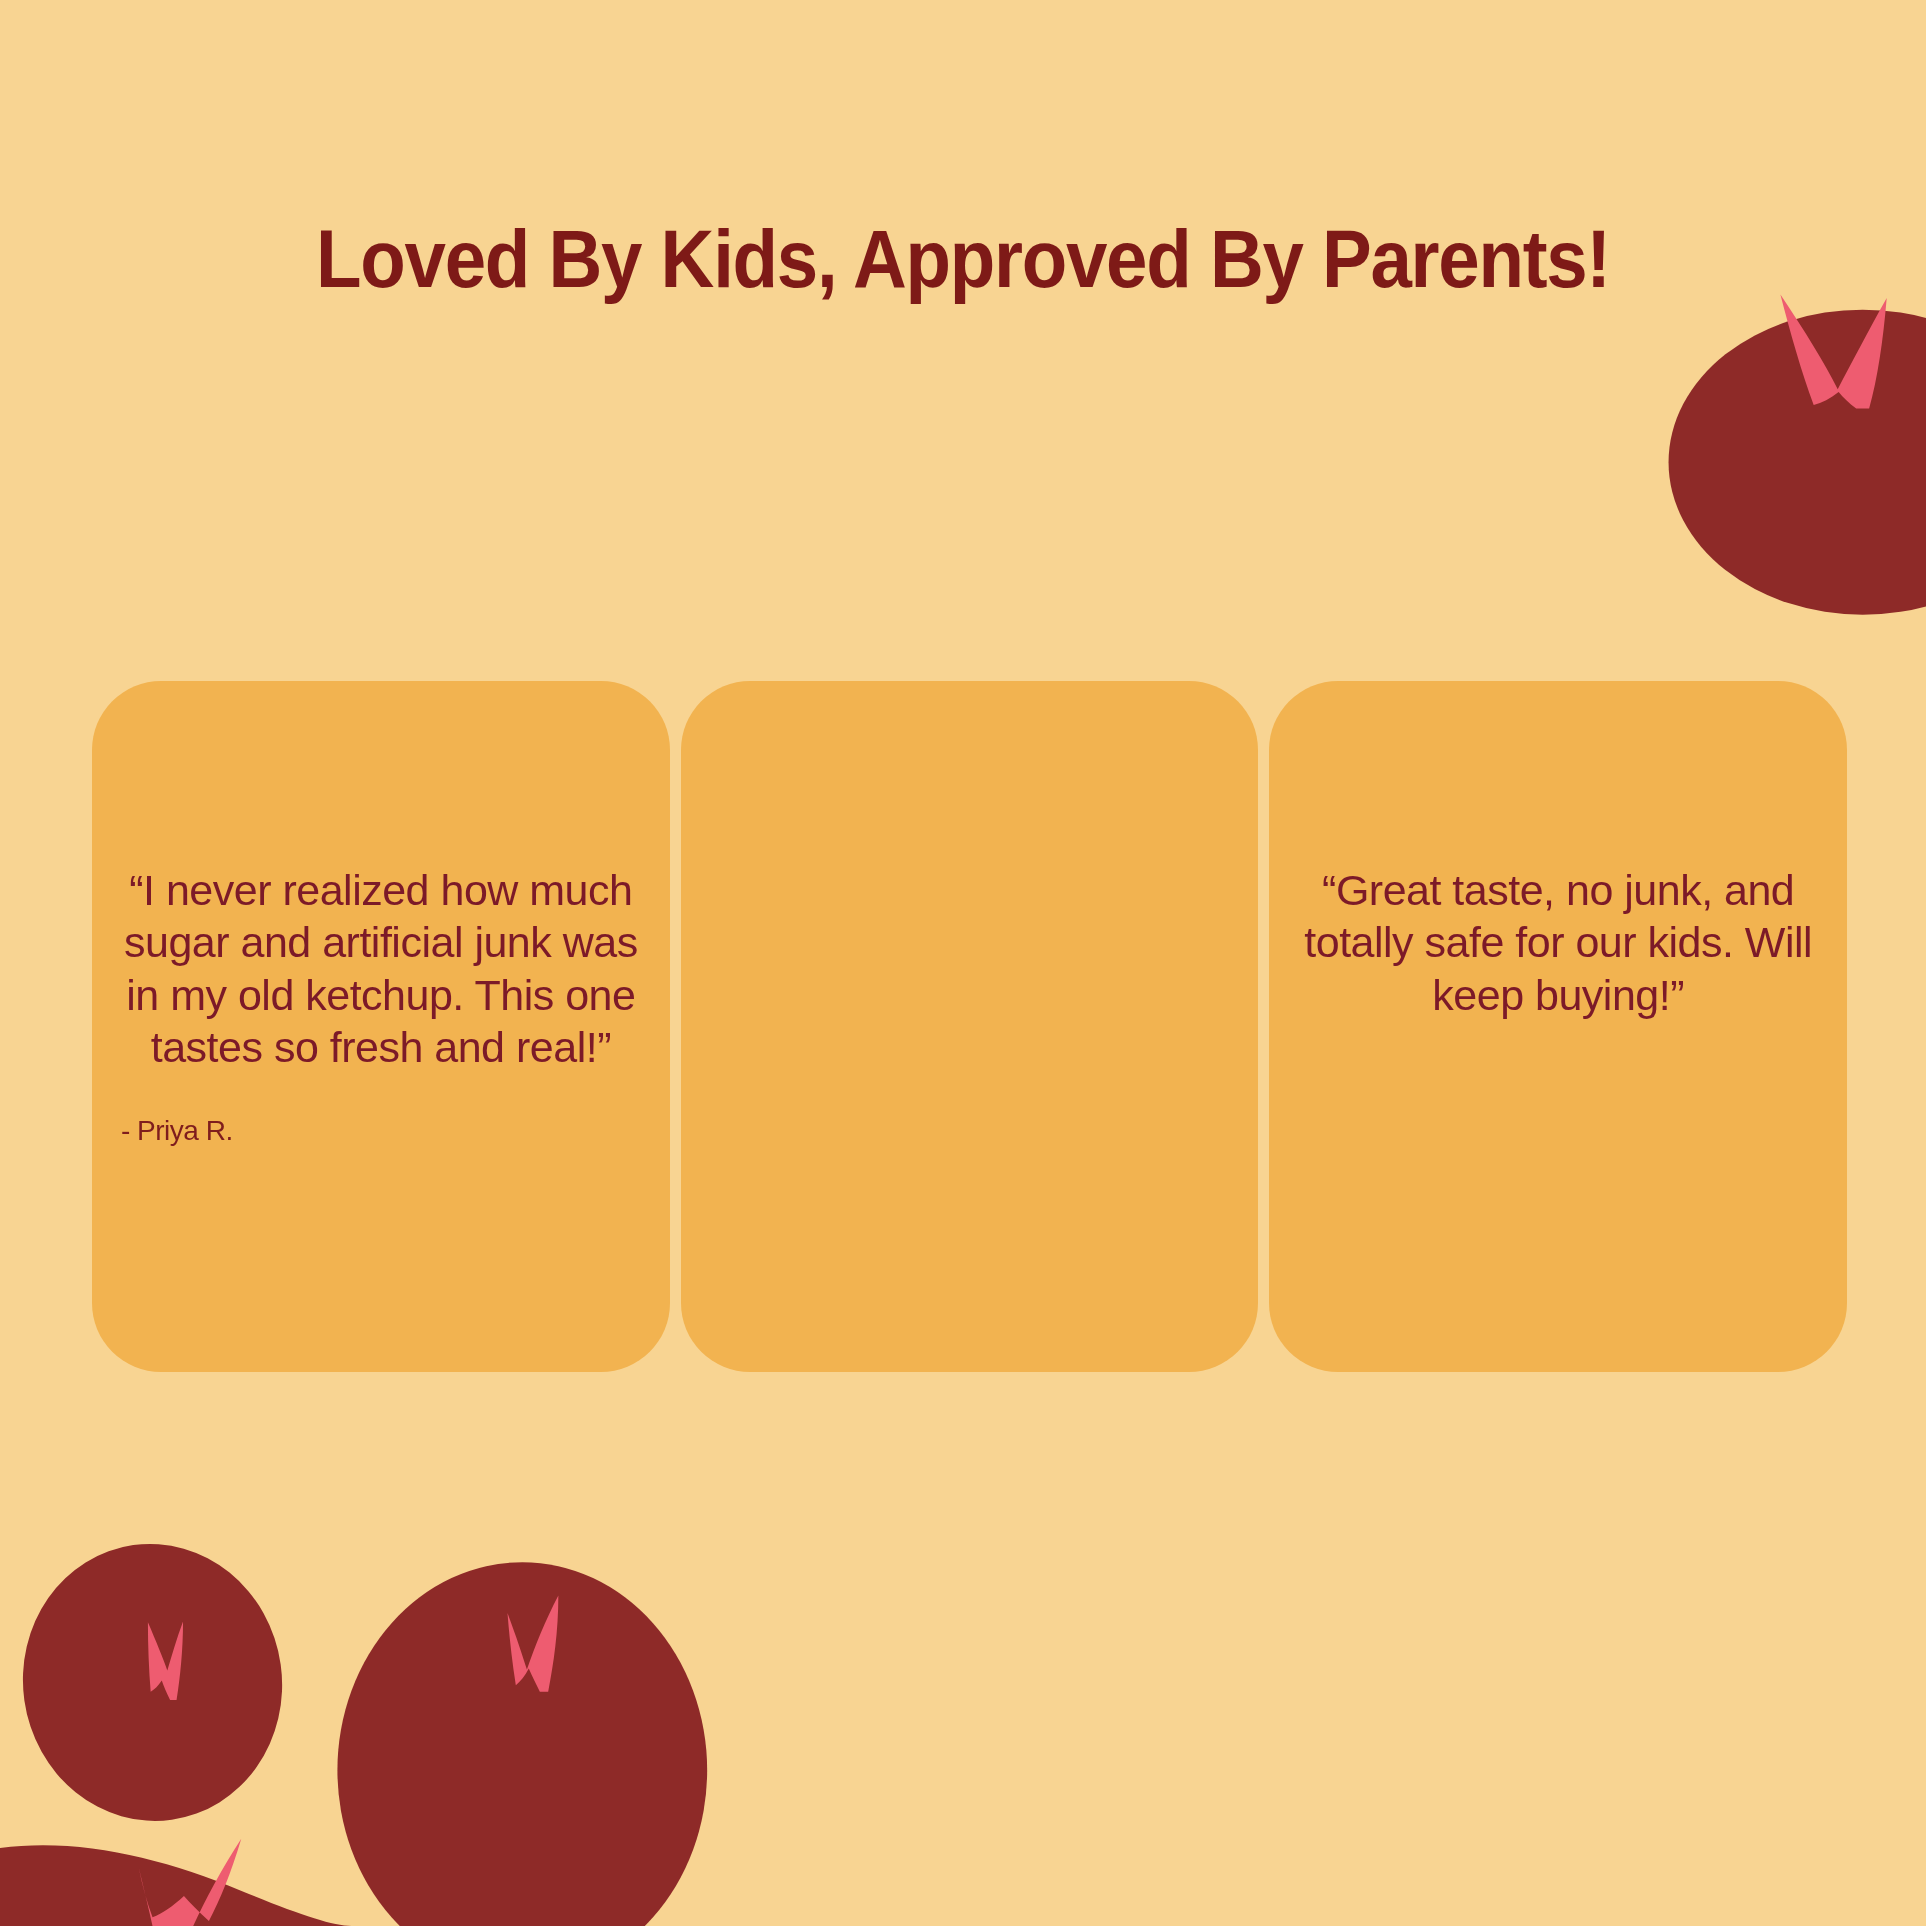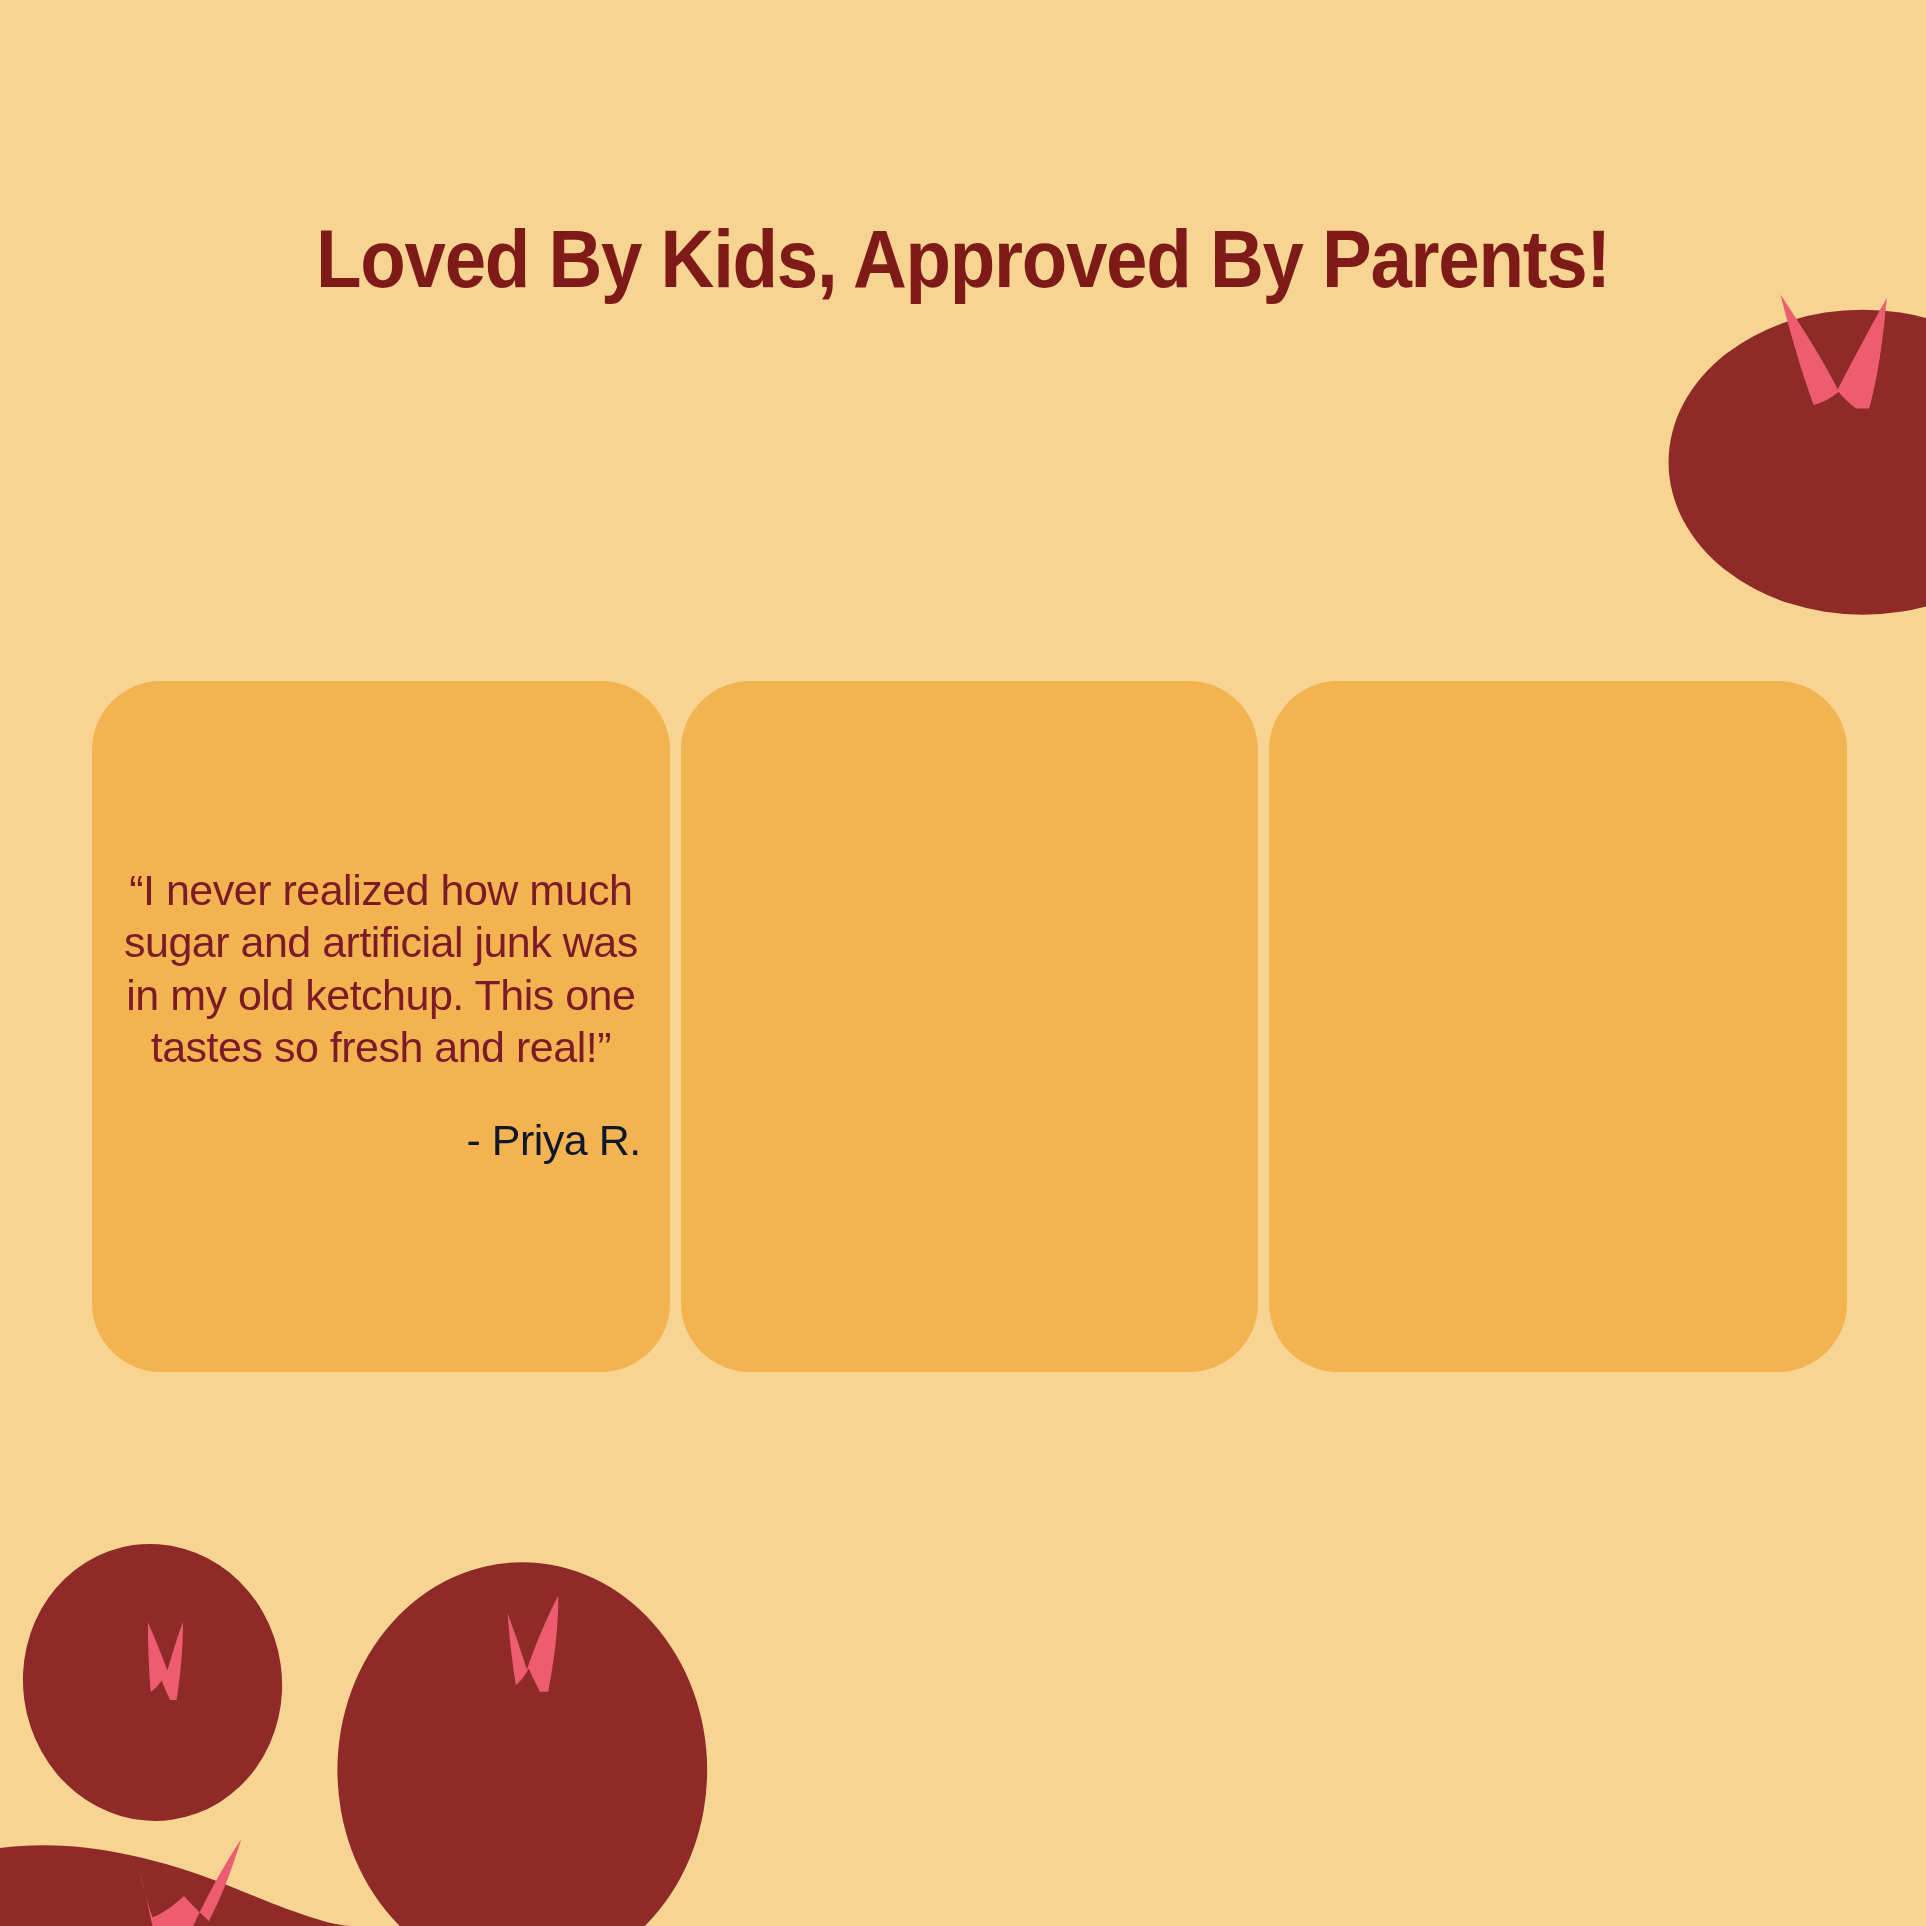--- a/index.html
+++ b/index.html
@@ -83,25 +83,25 @@
     color: #7c1a28;
     font-family: "Liberation Sans", sans-serif;
     font-weight: 400;
     font-size: 43px;
     line-height: 1.22;
     letter-spacing: -0.5px;
   }
   .card-author {
     margin-top: 40px;
     width: 100%;
-    text-align: right;
-    color: #0f172a;
+    text-align: left;
+    color: #7f1d1d;
     font-family: "Liberation Sans", sans-serif;
     font-weight: 400;
-    font-size: 43px;
+    font-size: 28px;
     line-height: 1.22;
     letter-spacing: -0.5px;
   }
   
   .card.c2 .card-author { margin-top: 139px; }
   .card.c3 .card-author { margin-top: 139px; }
 </style>
 </head>
 <body>
 
@@ -167,17 +167,18 @@
 
     <div class="card c1">
       <div class="card-quote">“I never realized how much sugar and artificial junk was in my old ketchup. This one tastes so fresh and real!”</div>
       <div class="card-author">- Priya R.</div>
     </div>
 
     <div class="card c2">
     </div>
 
     <div class="card c3">
+      <div class="card-quote">“Great taste, no junk, and totally safe for our kids. Will keep buying!”</div>
     </div>
 
   </div>
 </div>
 
 
 </body></html>

